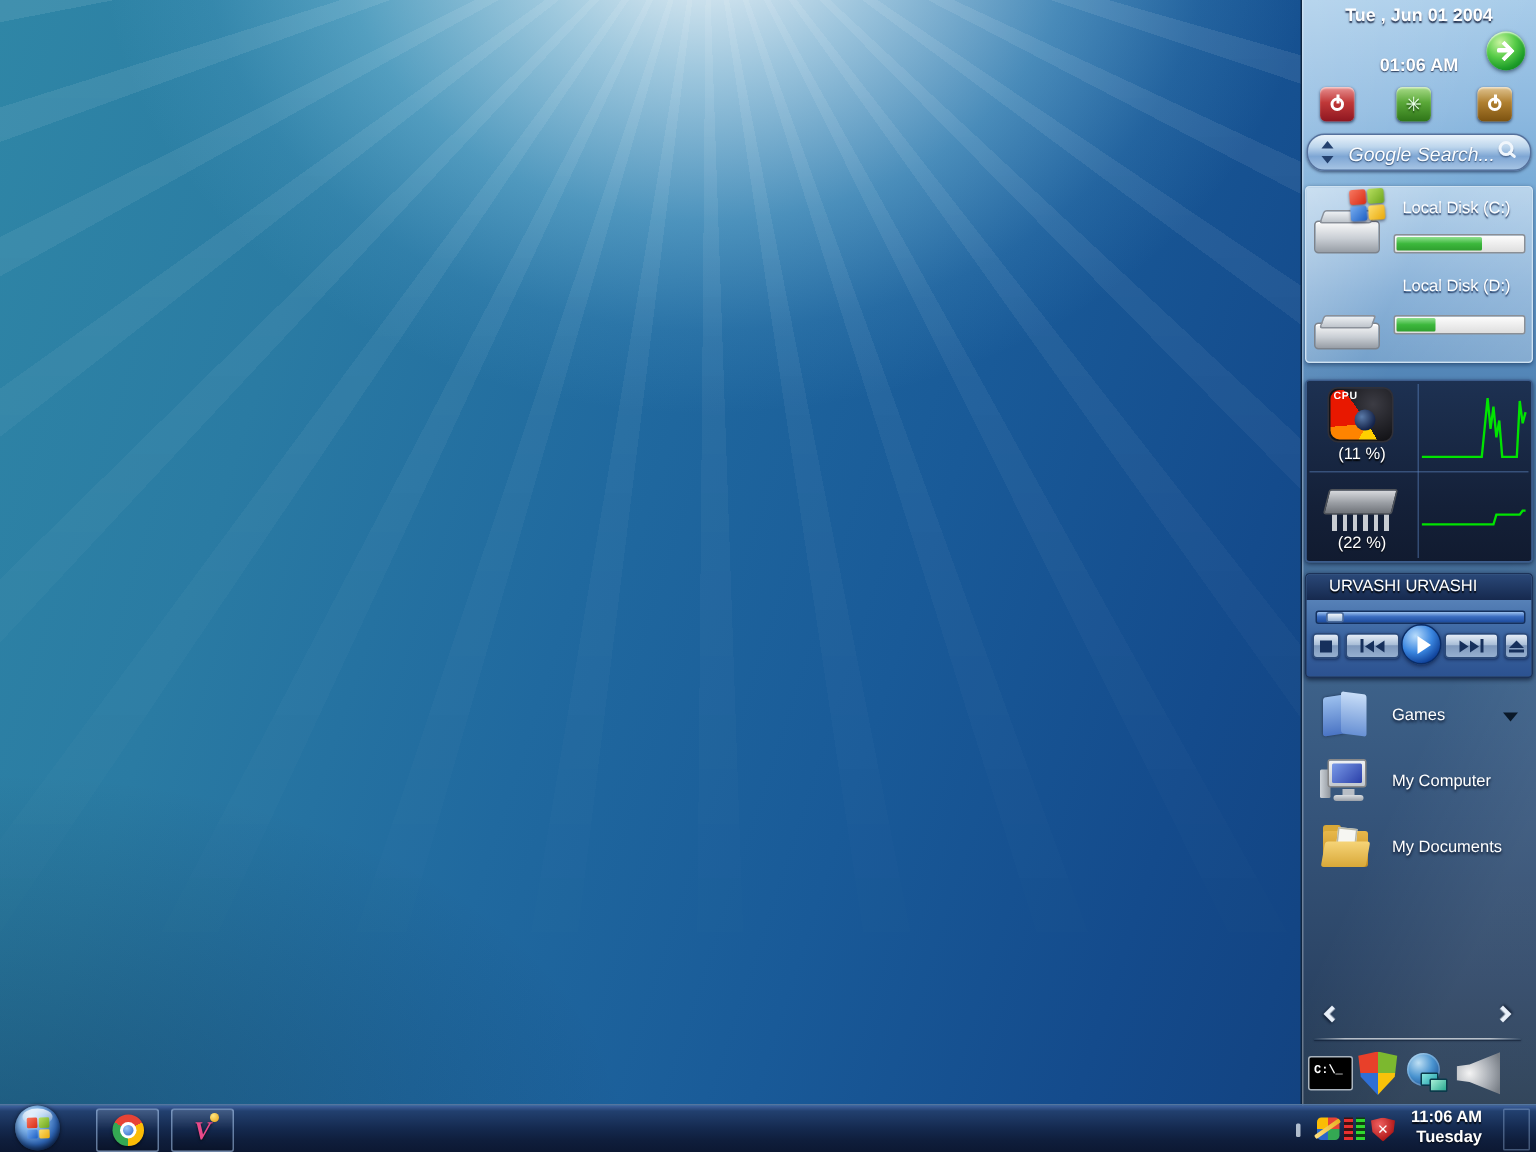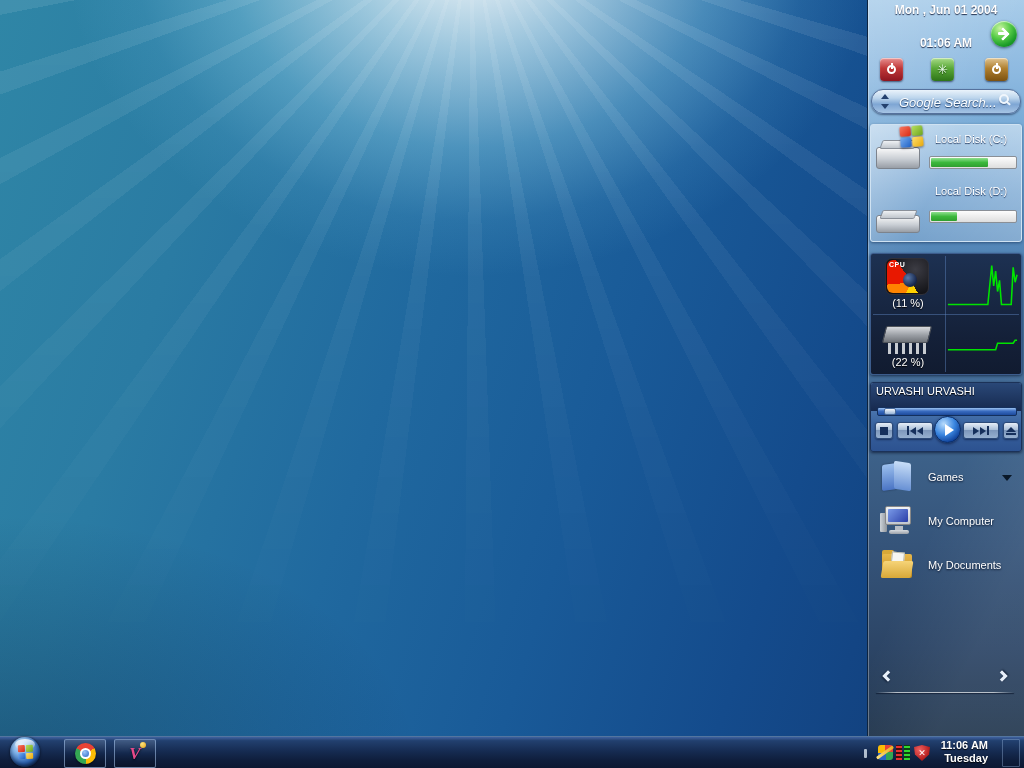--- a/index.html
+++ b/index.html
@@ -103,21 +103,21 @@
     background:repeating-linear-gradient(90deg,#c8ccd2 0 3px, rgba(0,0,0,0) 3px 7px);}
   .chip .cbody{position:absolute;top:2px;left:0;right:0;height:17px;border-radius:2px;border:1px solid #50545a;
     background:linear-gradient(180deg,#d8dade 0%,#9a9ea4 55%,#70747a 100%);transform:skewX(-14deg);}
   .graph{position:absolute;right:2px;width:74px;height:54px;}
   .graph.g1{top:4px;} .graph.g2{top:64px;}
   .graph polyline{stroke:#00e400;}
 
   
   .panel.player{top:382px;height:70px;border:1px solid #1c3258;
     background:linear-gradient(180deg,#6b96c8 0%,#3a64a0 60%,#2c5290 100%);box-shadow:0 1px 3px rgba(0,10,30,.6);}
-  .ptitle{position:absolute;left:0;right:0;top:0;height:28px;padding:2px 0 0 5px;font-size:11px;color:#fff;
+  .ptitle{position:absolute;left:0;right:0;top:0;height:17px;padding:2px 0 0 15px;font-size:11px;color:#fff;
     background:linear-gradient(180deg,#2a4878,#16294e);border-radius:2px 2px 0 0;text-shadow:0 1px 1px #000;}
   .seek{position:absolute;left:6px;top:24px;width:140px;height:9px;border:1px solid #14305e;border-radius:2px;cursor:pointer;
     background:linear-gradient(180deg,#9cc2f0 0%,#3a6cc0 45%,#1c4a9c 100%);}
   .thumb{position:absolute;top:0;width:12px;height:7px;border-radius:2px;border:1px solid #4a6a9a;cursor:grab;
     background:linear-gradient(180deg,#f4f8fc,#98b4d8);}
   .pbtn{position:absolute;top:39px;height:17px;border-radius:3px;border:1px solid #2c4a78;cursor:pointer;
     background:linear-gradient(180deg,#e6eef8 0%,#aabfd8 45%,#7e98bc 50%,#96b0d0 100%);
     display:flex;align-items:center;justify-content:center;gap:1px;box-shadow:0 1px 2px rgba(0,10,40,.5);}
   .pbtn.stop{left:4px;width:18px;} .pbtn.prev{left:26px;width:36px;}
   .pbtn.next{left:92px;width:36px;} .pbtn.eject{left:132px;width:16px;}
@@ -246,21 +246,21 @@
 <body>
 
 <div class="stage">
 
   <div class="wallpaper">
     <div class="glow"></div>
   </div>
 
   <div class="sidebar">
 
-    <div class="sb-date">Mon , Jun 01 2004</div>
+    <div class="sb-date">Tue , Jun 01 2004</div>
     <div class="go-btn">
       <span class="go-arrow"></span>
     </div>
     <div class="sb-time">01:06 AM</div>
     <div class="pwr red">
       <span class="pring"></span>
     </div>
     <div class="pwr green">
       <span class="past">✳</span>
     </div>
@@ -375,20 +375,31 @@
       </span>
       <span class="slabel">My Documents</span>
     </div>
 
     <div class="navrow">
       <span class="chev left"></span>
       <span class="chev right"></span>
     </div>
     <div class="divider"></div>
 
+    <div class="dock">
+      <span class="dock-ic cmdbox">
+        <i class="cmdtxt">C:\_</i>
+      </span>
+      <span class="dock-ic shield4"></span>
+      <span class="dock-ic net">
+        <i class="scr1"></i>
+          <i class="scr2"></i>
+      </span>
+      <span class="dock-ic spk"></span>
+    </div>
   </div>
 
   <div class="taskbar">
     <div class="startorb">
       <span class="orbflag">
           <i class="f1"></i>
           <i class="f2"></i>
           <i class="f3"></i>
           <i class="f4"></i>
         </span>

